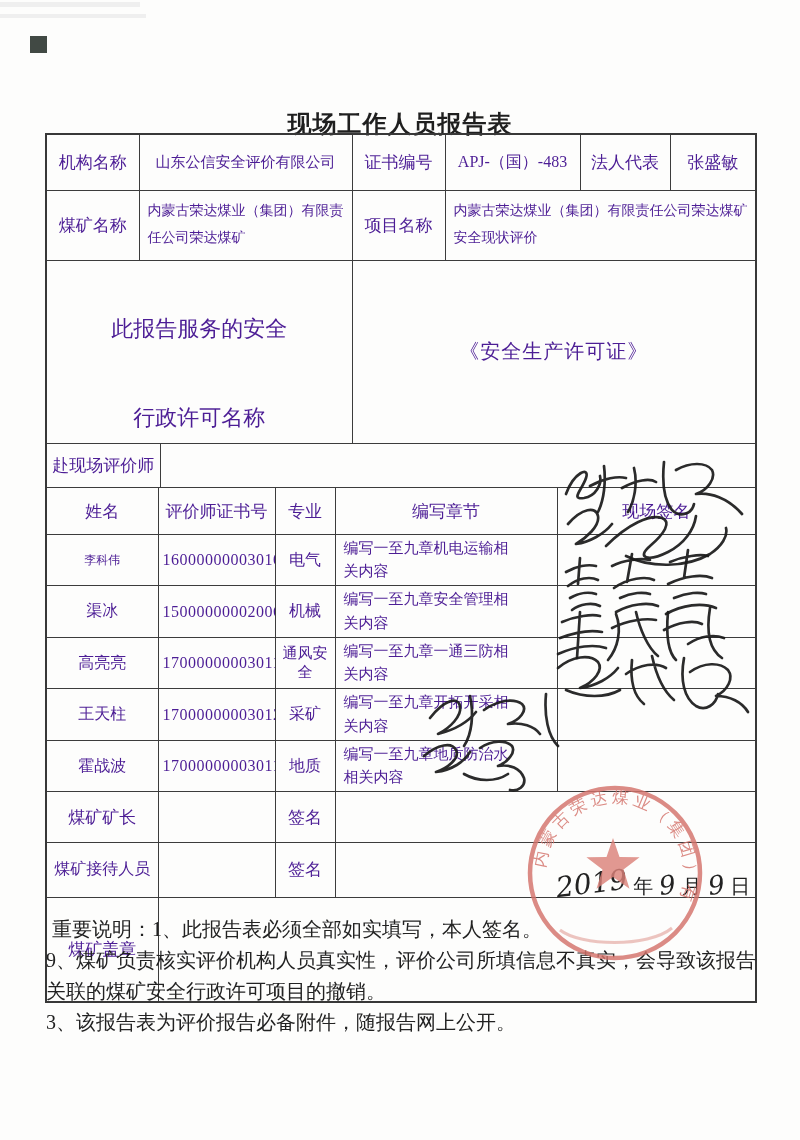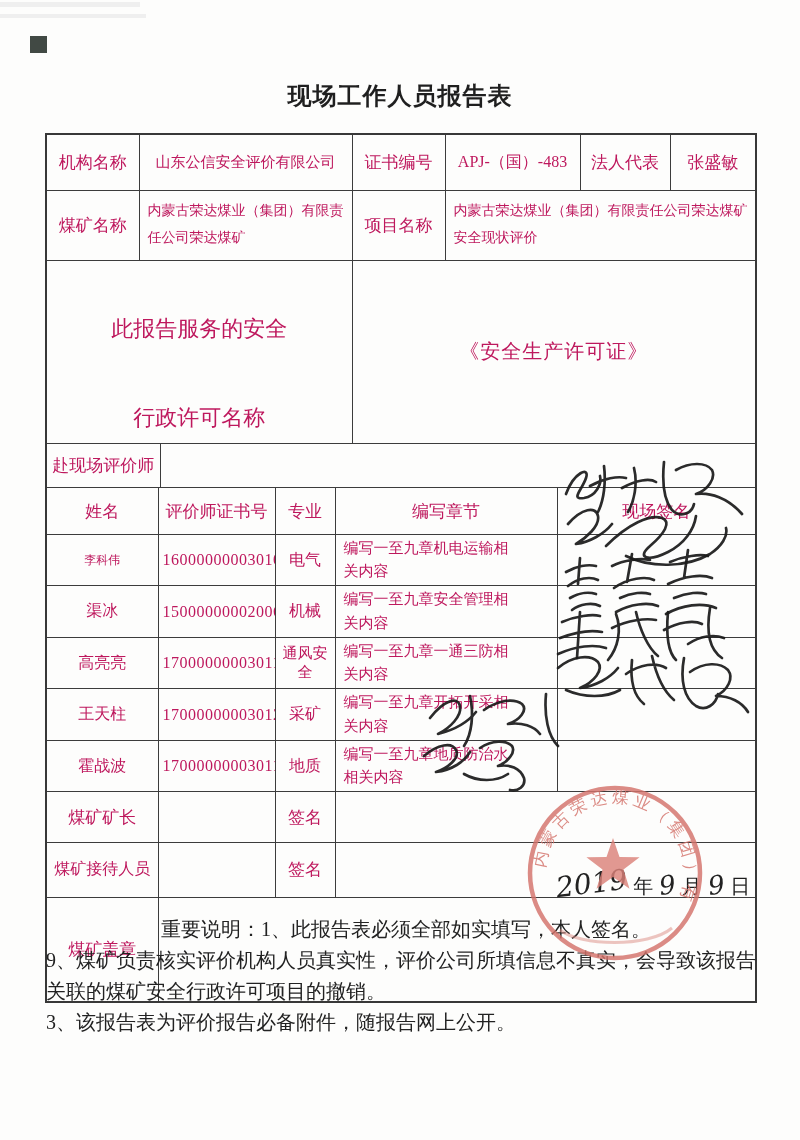--- a/index.html
+++ b/index.html
@@ -7,33 +7,33 @@
     width:800px;height:1140px;position:relative;overflow:hidden;
     background:#fdfdfc;
     font-family:"Liberation Serif","DejaVu Serif",serif;
     color:#262626;
   }
   
   .streak{position:absolute;background:#e3e3e3;opacity:.55;}
   .corner-mark{position:absolute;left:30px;top:36px;width:17px;height:17px;background:#2c3530;opacity:.9;}
 
   .title{
-    position:absolute;top:80px;left:0;width:800px;text-align:center;
+    position:absolute;top:108px;left:0;width:800px;text-align:center;
     font-size:24px;font-weight:bold;letter-spacing:1px;color:#1f1f1f;
   }
 
   .form-wrap{
     position:absolute;left:45px;top:133px;width:708px;
     border:2px solid #383838;
   }
   table{border-collapse:collapse;table-layout:fixed;width:708px;}
   td{
     border-right:1.6px solid #3c3c3c;border-bottom:1.6px solid #3c3c3c;
     vertical-align:middle;text-align:center;
-    font-size:17px;color:#be185d;padding:2px 4px;box-sizing:border-box;
+    font-size:17px;color:#4c1d95;padding:2px 4px;box-sizing:border-box;
     overflow:hidden;
   }
   td:last-child{border-right:none;}
   table.last-section tr:last-child td{border-bottom:none;}
 
   td.h55{height:55px;} td.h70{height:70px;} td.h72{height:72px;}
   td.h48{height:48px;} td.h44{height:44px;} td.h46{height:46px;}
   td.h45{height:45px;} td.h50{height:50px;} td.h55b{height:55px;}
   td.h103{height:103px;}
 
@@ -42,21 +42,21 @@
   td.chapter{font-size:15px;text-align:left;padding:2px 42px 2px 8px;line-height:1.55;}
   td.num{font-size:16px;letter-spacing:.5px;}
   .two-line{line-height:2.1;font-size:22px;margin-top:43px;}
   .license-val{font-size:20px;letter-spacing:1px;}
 
   .notes{
     position:absolute;left:46px;top:914px;width:714px;
     font-size:20px;line-height:31px;color:#222;
   }
   .notes p{margin:0;}
-  .notes p.first{padding-left:6px;text-align:center;}
+  .notes p.first{padding-left:6px;}
 
   .overlay{position:absolute;left:0;top:0;width:800px;height:1140px;pointer-events:none;}
   .ink{stroke:#1a1a1a;stroke-width:2.7;fill:none;stroke-linecap:round;stroke-linejoin:round;opacity:.92;}
 
   .stamp-date{
     position:absolute;left:556px;top:852px;width:210px;height:46px;
     display:flex;align-items:flex-end;gap:6px;pointer-events:none;
     color:#1d1d1d;
   }
   .stamp-date .hw{

